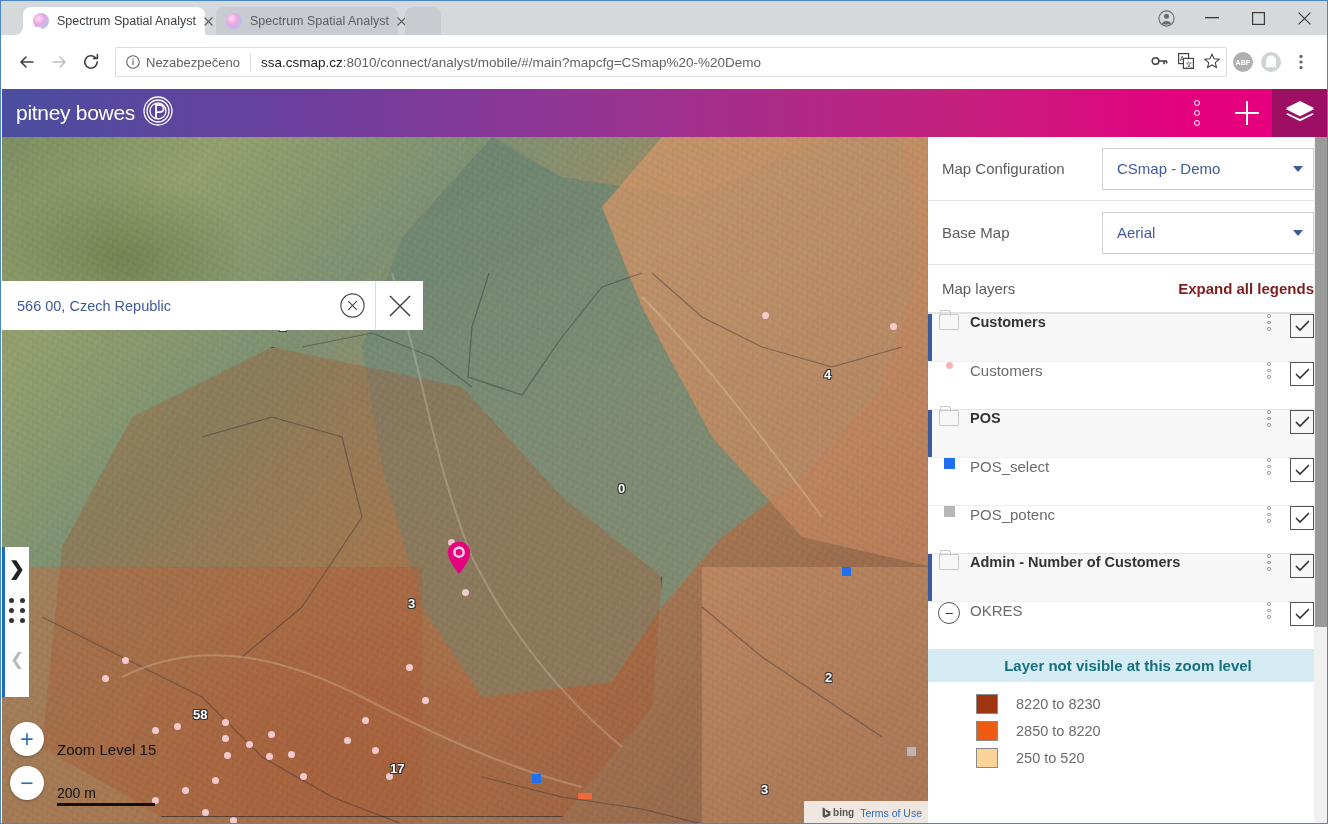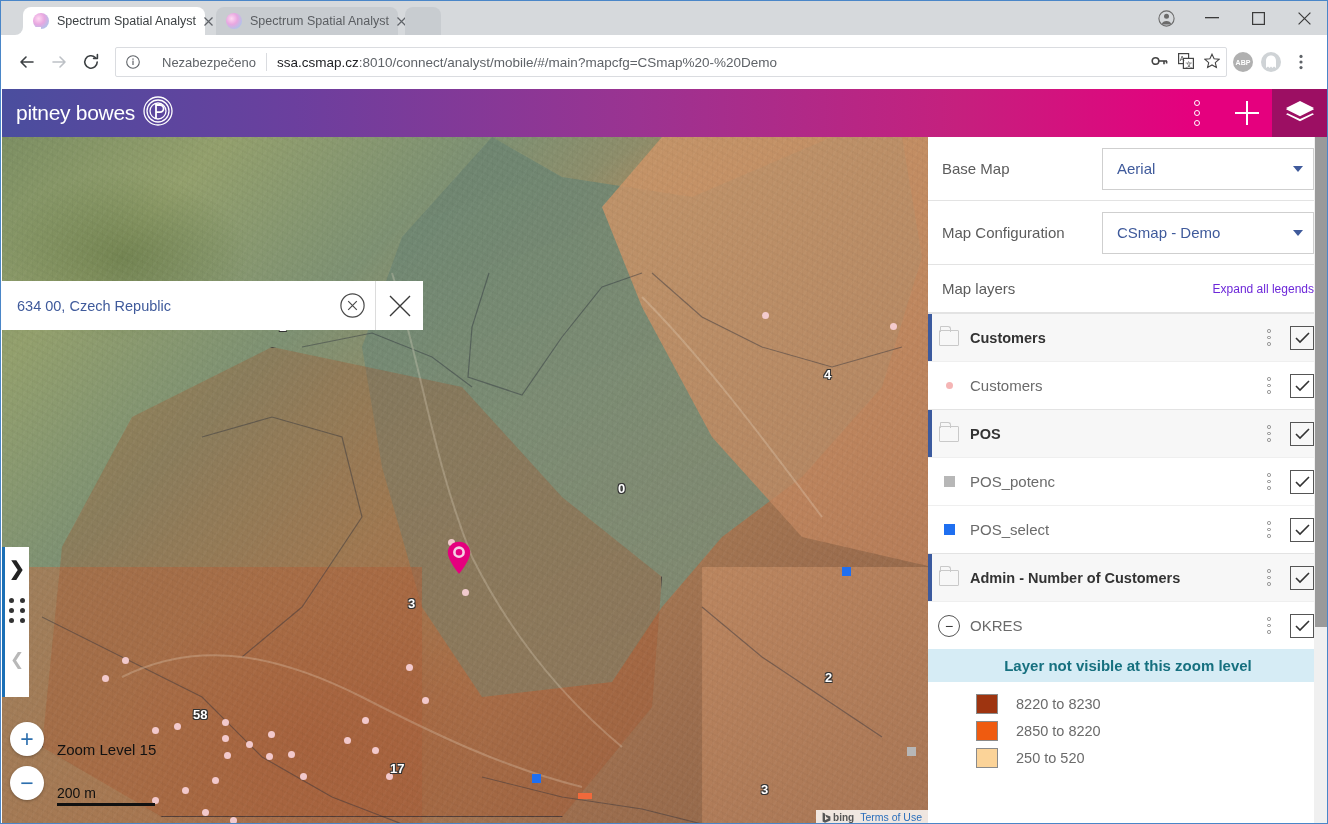--- a/index.html
+++ b/index.html
@@ -42,21 +42,21 @@
 
   .toolbar { position:absolute; left:0; top:34px; width:100%; height:54px; background:#fff; display:flex; align-items:center; padding: 0 10px; }
   .navbtn { width:32px; height:32px; display:flex; align-items:center; justify-content:center; color:#5f6368; }
   .navbtn.dis { color:#bdc1c6; }
   .omnibox {
     flex:1; height:30px; margin-left:8px; margin-right:6px;
     border:1px solid #dadce0; border-radius:2px;
     display:flex; align-items:center; padding:0 6px 0 10px;
     font-size:13.5px; background:#fff;
   }
-  .sec-info { display:flex; align-items:center; gap:22px; color:#5f6368; font-size:13px; white-space:nowrap; }
+  .sec-info { display:flex; align-items:center; gap:6px; color:#5f6368; font-size:13px; white-space:nowrap; }
   .sec-sep { width:1px; height:18px; background:#dadce0; margin:0 10px; }
   .url { flex:1; white-space:nowrap; overflow:hidden; font-size:13.5px; }
   .url .host { color:#202124; }
   .url .path { color:#5f6368; }
   .omni-icons { display:flex; align-items:center; gap:10px; padding-left:8px; color:#5f6368; }
   .ext { width:20px; height:20px; border-radius:50%; display:flex; align-items:center; justify-content:center; font-size:7px; font-weight:bold; color:#fff; }
 
   
   .appheader {
     position:absolute; left:1px; top:88px; width:1326px; height:48px;
@@ -135,38 +135,38 @@
   .sb-div { width:1px; height:49px; background:#dcdcdc; }
   .sb-close { width:47px; display:flex; align-items:center; justify-content:center; color:#3a3a3a; }
 
   .zoombtns { position:absolute; left:8px; bottom:24px; display:flex; flex-direction:column; gap:10px; }
   .zbtn { width:34px; height:34px; border-radius:50%; background:#fff; color:#2d6fae;
     display:flex; align-items:center; justify-content:center; font-size:23px; line-height:1; box-shadow:0 1px 3px rgba(0,0,0,.3); }
   .scalebar { position:absolute; left:55px; bottom:18px; color:#0f0f0f; font-size:14px; }
   .scale-line { width:98px; height:3px; background:#111; margin-top:2px; }
   .zoomlevel { position:absolute; left:55px; bottom:66px; color:#111; font-size:15px; }
 
-  .attrib { position:absolute; right:0; bottom:0; height:14px; background:rgba(255,255,255,.82);
-    display:flex; align-items:center; gap:6px; padding:0 6px 0 6px; font-size:10.5px; color:#222; white-space:nowrap; }
+  .attrib { position:absolute; right:0; bottom:0; height:23px; background:rgba(255,255,255,.82);
+    display:flex; align-items:center; gap:6px; padding:0 6px 0 18px; font-size:10.5px; color:#222; white-space:nowrap; }
   .bing { display:flex; align-items:center; gap:2px; color:#555; font-weight:bold; font-size:10px; }
   .attrib a { color:#2a6ebb; text-decoration:none; }
 
   
   .panel { position:absolute; left:927px; top:136px; width:400px; height:687px; background:#fff; overflow:hidden; }
   .p-row { display:flex; align-items:center; height:64px; border-bottom:1px solid #e3e3e3; padding:0 14px; }
   .p-label { width:160px; font-size:15px; color:#5c5c5c; }
   .p-select { flex:1; height:42px; border:1px solid #cfcfcf; background:#fff;
     display:flex; align-items:center; padding:0 10px 0 14px; font-size:15px; color:#3f5a9b; }
   .p-select .caret { margin-left:auto; width:0;height:0;border-left:5px solid transparent;border-right:5px solid transparent;border-top:6px solid #3f5a9b; }
 
   .p-layers-hdr { display:flex; align-items:center; height:48px; padding:0 14px; border-bottom:1px solid #e3e3e3; }
   .p-layers-hdr .t { font-size:15px; color:#5c5c5c; }
-  .p-layers-hdr .e { margin-left:auto; font-size:12px; color:#6d28d9; }
-
-  .lrow { display:flex; align-items:center; height:48px; padding:0 14px 0 0; position:relative; }
+  .p-layers-hdr .e { margin-left:auto; font-size:15px; color:#7f1d1d;font-weight:bold; }
+
+  .lrow { display:flex; align-items:flex-start; height:48px; padding:0 14px 0 0; position:relative; }
   .lrow.group { background:#f7f7f7; }
   .lrow.group::before { content:''; position:absolute; left:0; top:0; bottom:0; width:4px; background:#3b5a9e; }
   .lrow + .lrow { border-top:1px solid #efefef; }
   .lrow.group { border-top:1px solid #e3e3e3; }
   .l-icon { width:42px; display:flex; align-items:center; justify-content:center; flex:0 0 42px; }
   .l-icon.indent { flex:0 0 42px; }
   .l-name { flex:1; font-size:15px; color:#6b6b6b; }
   .lrow.group .l-name { font-weight:bold; color:#333; font-size:14.5px; }
   .l-dots { width:26px; display:flex; flex-direction:column; gap:3px; align-items:center; }
   .l-dots i { width:3.5px; height:3.5px; border-radius:50%; border:1px solid #888; display:block; }
@@ -420,21 +420,21 @@
 
       <span class="pin">
         <svg width="24" height="34" viewBox="0 0 24 34">
           <path d="M12 0.8 C5.6 0.8 0.8 5.6 0.8 11.6 C0.8 19.5 12 33 12 33 C12 33 23.2 19.5 23.2 11.6 C23.2 5.6 18.4 0.8 12 0.8 Z" fill="#e5007e"></path>
           <circle cx="12" cy="11.2" r="4.6" fill="none" stroke="#f6d1e6" stroke-width="2.6"></circle>
         </svg>
       </span>
     </div>
 
     <div class="searchbox">
-      <div class="sval" title="Search">634 00, Czech Republic</div>
+      <div class="sval" title="Search">566 00, Czech Republic</div>
       <span class="sb-clear">
         <svg width="25" height="25" viewBox="0 0 25 25">
             <circle cx="12.5" cy="12.5" r="11.6" fill="none" stroke="#4a4a4a" stroke-width="1.2"></circle>
             <path d="M8.2 8.2 L16.8 16.8 M16.8 8.2 L8.2 16.8" stroke="#4a4a4a" stroke-width="1.2"></path>
           </svg>
       </span>
       <span class="sb-div"></span>
       <span class="sb-close">
         <svg width="24" height="24" viewBox="0 0 24 24">
             <path d="M2 2 L22 22 M22 2 L2 22" stroke="#3a3a3a" stroke-width="1.4"></path>
@@ -470,37 +470,37 @@
         <svg width="9" height="11" viewBox="0 0 9 11">
             <path d="M0.6 0.5 L3 1.6 V8.2 L6.6 6.2 L4.4 5.2 L3 2.4 L8.4 4.6 V8.4 L3 10.8 L0.6 9.4 Z" fill="#555"></path>
           </svg>
         <span>bing</span>
       </span>
       <a href="#">Terms of Use</a>
     </div>
   </div>
 
   <div class="panel">
+
+    <div class="p-row">
+      <span class="p-label">Map Configuration</span>
+      <span class="p-select">
+        <span>CSmap - Demo</span>
+        <span class="caret"></span>
+      </span>
+    </div>
 
     <div class="p-row">
       <span class="p-label">Base Map</span>
       <span class="p-select">
         <span>Aerial</span>
         <span class="caret"></span>
       </span>
     </div>
 
-    <div class="p-row">
-      <span class="p-label">Map Configuration</span>
-      <span class="p-select">
-        <span>CSmap - Demo</span>
-        <span class="caret"></span>
-      </span>
-    </div>
-
     <div class="p-layers-hdr">
       <span class="t">Map layers</span>
       <span class="e">Expand all legends</span>
     </div>
 
     <div class="lrow group">
       <span class="l-icon">
           <span class="folder"></span>
         </span>
       <span class="l-name">Customers</span>
@@ -543,39 +543,39 @@
           <i></i>
         </span>
       <span class="l-check">
         <svg width="15" height="12" viewBox="0 0 15 12">
             <path d="M1 6 L5 10 L14 1" fill="none" stroke="#333" stroke-width="1.6"></path>
           </svg>
       </span>
     </div>
     <div class="lrow">
       <span class="l-icon indent">
-          <span class="swatch-sq" style="background:#b7b7b7"></span>
-        </span>
-      <span class="l-name">POS_potenc</span>
+          <span class="swatch-sq" style="background:#1f6ff0"></span>
+        </span>
+      <span class="l-name">POS_select</span>
       <span class="l-dots">
           <i></i>
           <i></i>
           <i></i>
         </span>
       <span class="l-check">
         <svg width="15" height="12" viewBox="0 0 15 12">
             <path d="M1 6 L5 10 L14 1" fill="none" stroke="#333" stroke-width="1.6"></path>
           </svg>
       </span>
     </div>
     <div class="lrow">
       <span class="l-icon indent">
-          <span class="swatch-sq" style="background:#1f6ff0"></span>
-        </span>
-      <span class="l-name">POS_select</span>
+          <span class="swatch-sq" style="background:#b7b7b7"></span>
+        </span>
+      <span class="l-name">POS_potenc</span>
       <span class="l-dots">
           <i></i>
           <i></i>
           <i></i>
         </span>
       <span class="l-check">
         <svg width="15" height="12" viewBox="0 0 15 12">
             <path d="M1 6 L5 10 L14 1" fill="none" stroke="#333" stroke-width="1.6"></path>
           </svg>
       </span>

